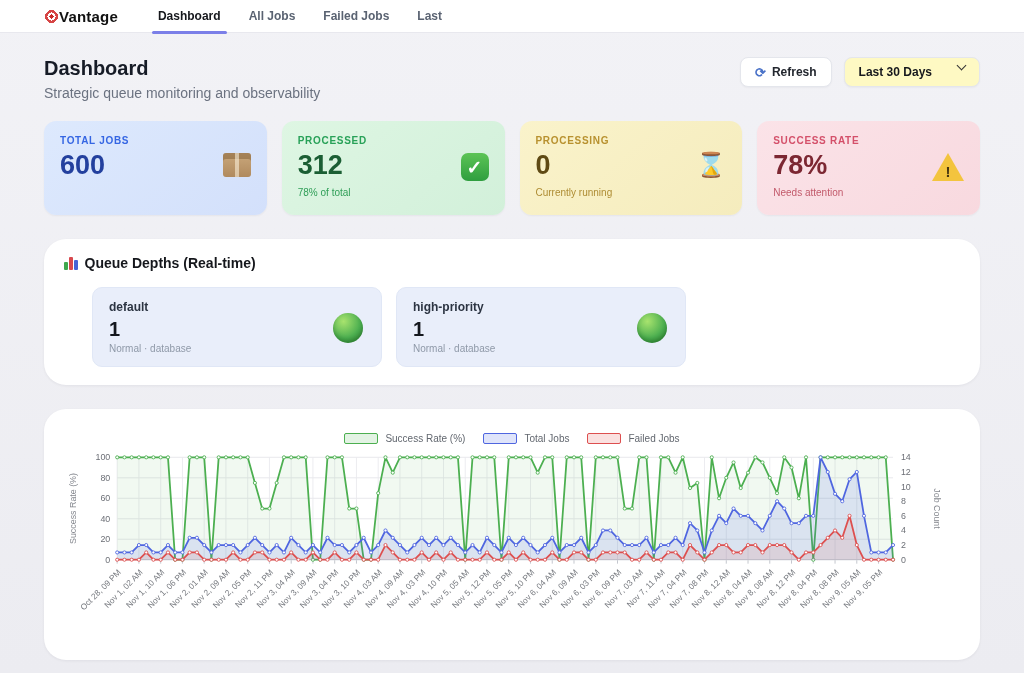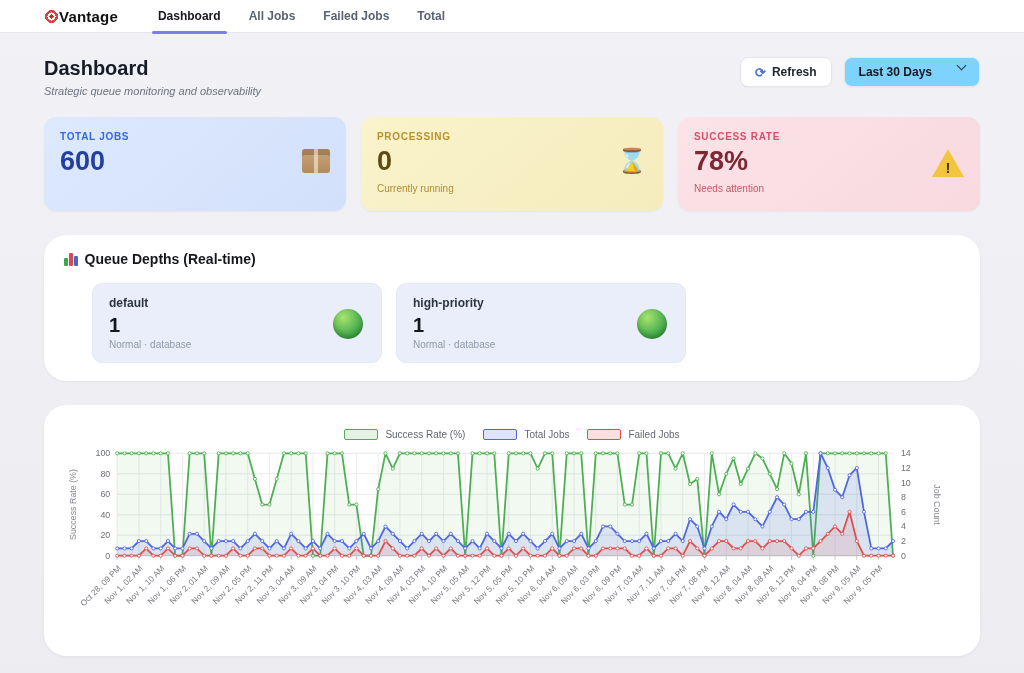--- a/index.html
+++ b/index.html
@@ -14,26 +14,26 @@
   .brand-name { font-size:15px; font-weight:800; color:#111; letter-spacing:.2px; }
   .tabs { display:flex; height:33px; }
   .tab { position:relative; display:flex; align-items:center; padding:0 14px; font-size:12px; font-weight:700; color:#5a6372; cursor:pointer; }
   .tab.active { color:#15171c; }
   .tab.active::after { content:""; position:absolute; left:8px; right:8px; bottom:-1px; height:3px; border-radius:3px; background:#7b7fe8; }
 
   
   .page { padding:24px 44px 0; }
   .hdr-row { display:flex; justify-content:space-between; align-items:flex-start; }
   .pg-title { font-size:20px; font-weight:800; color:#161b26; }
-  .pg-sub { font-size:11px; color:#6b7280; margin-top:5px;font-style:italic; }
+  .pg-sub { font-size:14px; color:#6b7280; margin-top:5px; }
   .hdr-actions { display:flex; gap:12px; }
   .btn { display:flex; align-items:center; gap:6px; background:#fff; border:1px solid #e4e6ec; border-radius:8px;
     padding:7px 14px; font-size:12px; font-weight:700; color:#23272f; cursor:pointer; box-shadow:0 1px 2px rgba(20,20,40,.04); }
   .refresh-glyph { color:#4a72c8; font-size:13px; line-height:1; }
-  .select { display:flex; align-items:flex-start; gap:26px; background:#7dd3fc; border:1px solid #e4e6ec; border-radius:8px;
+  .select { display:flex; align-items:flex-start; gap:26px; background:#fef9c3; border:1px solid #e4e6ec; border-radius:8px;
     padding:7px 14px; font-size:12px; font-weight:700; color:#16181d; cursor:pointer; box-shadow:0 1px 2px rgba(20,20,40,.04); }
   .chev { width:7px; height:7px; border-right:1.6px solid #333; border-bottom:1.6px solid #333; transform:rotate(45deg); margin-top:-3px; }
 
   
   .stats { display:flex; gap:15px; margin-top:20px; }
   .scard { flex:1; height:94px; border-radius:12px; padding:14px 16px; position:relative; box-shadow:0 1px 2px rgba(20,20,40,.05); }
   .slabel { font-size:10px; font-weight:800; letter-spacing:.7px; }
   .sval { font-size:27px; font-weight:800; margin-top:6px; line-height:1; }
   .ssub { font-size:10px; margin-top:8px; }
   .sicon { position:absolute; right:16px; top:32px; }
@@ -85,21 +85,21 @@
 
 <div class="nav">
   <div class="brand">
     <span class="logo-target"></span>
     <span class="brand-name">Vantage</span>
   </div>
   <div class="tabs">
       <div class="tab active">Dashboard</div>
       <div class="tab">All Jobs</div>
       <div class="tab">Failed Jobs</div>
-      <div class="tab">Total</div>
+      <div class="tab">Last</div>
     </div>
 </div>
 
 <div class="page">
 
   <div class="hdr-row">
     <div>
       <div class="pg-title">Dashboard</div>
       <div class="pg-sub">Strategic queue monitoring and observability</div>
     </div>
@@ -114,20 +114,28 @@
       </div>
     </div>
   </div>
 
   <div class="stats">
       <div class="scard blue">
         <div class="slabel">TOTAL JOBS</div>
         <div class="sval">600</div>
         <div class="sicon">
           <span class="pkg-icon"></span>
+        </div>
+      </div>
+      <div class="scard green">
+        <div class="slabel">PROCESSED</div>
+        <div class="sval">312</div>
+        <div class="ssub">78% of total</div>
+        <div class="sicon">
+          <span class="check-badge">✓</span>
         </div>
       </div>
       <div class="scard yellow">
         <div class="slabel">PROCESSING</div>
         <div class="sval">0</div>
         <div class="ssub">Currently running</div>
         <div class="sicon"><span class="hourglass-glyph">⌛</span></div>
       </div>
       <div class="scard pink">
         <div class="slabel">SUCCESS RATE</div>

